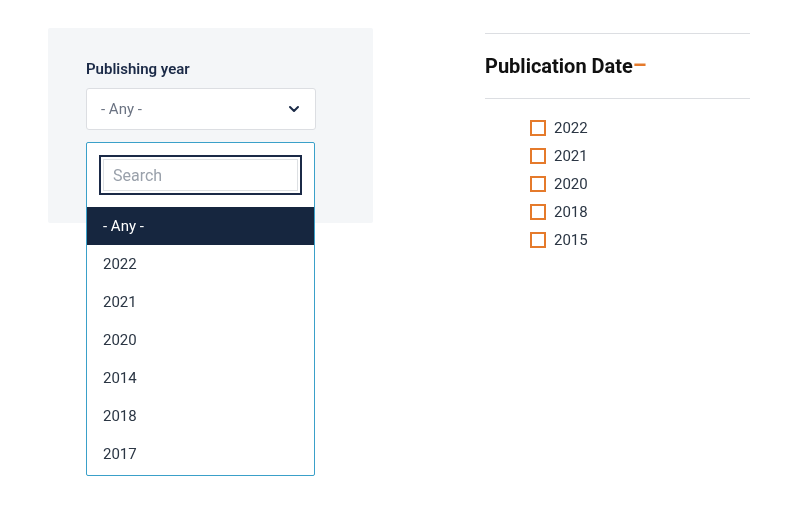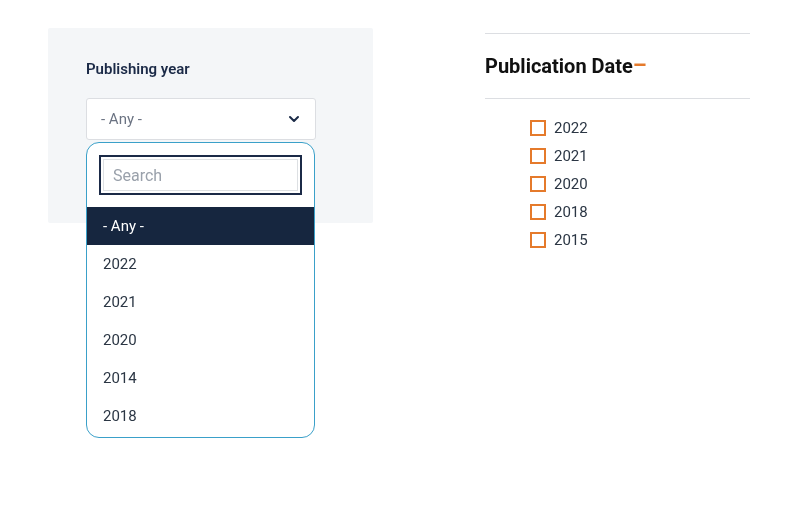--- a/index.html
+++ b/index.html
@@ -29,21 +29,21 @@
     left:48px; top:28px;
     width:325px; height:195px;
     background:var(--panel);
     border-radius:2px;
     padding:32px 28px 0 38px;
   }
   .year-label{
     font-size:15px;
     font-weight:600;
     color:var(--navy);
-    margin-bottom:20px;
+    margin-bottom:10px;
   }
   .select-box{
     position:relative;
     background:#fff;
     border:1px solid var(--hairline);
     border-radius:3px;
     height:42px;
     display:flex;
     align-items:center;
     padding:0 14px;
@@ -61,21 +61,21 @@
     display:flex;align-items:center;justify-content:center;
     color:var(--navy);
   }
 
   .dropdown{
     position:absolute;
     left:86px; top:142px;
     width:229px;
     background:#fff;
     border:1px solid var(--teal);
-    border-radius:13px;
+    border-radius:2px;
     z-index:5;
     padding-bottom:2px;
   }
   .dropdown-search-wrap{
     padding:12px 12px 12px 12px;
   }
   .dropdown-search{
     width:100%;
     height:40px;
     border:2px solid var(--navy);
@@ -169,20 +169,21 @@
   <div class="dropdown-search-wrap">
     <input class="dropdown-search" type="text" placeholder="Search" style="">
   </div>
   <div id="dd-options">
       <div class="dropdown-item selected">- Any -</div>
       <div class="dropdown-item">2022</div>
       <div class="dropdown-item">2021</div>
       <div class="dropdown-item">2020</div>
       <div class="dropdown-item">2014</div>
       <div class="dropdown-item">2018</div>
+      <div class="dropdown-item">2017</div>
     </div>
 </div>
 
 <div class="facet">
   <div class="facet-sep"></div>
   <div class="facet-header">
     <div class="facet-title">Publication Date</div>
     <div class="minus-icon">–</div>
   </div>
   <div class="facet-sep"></div>

